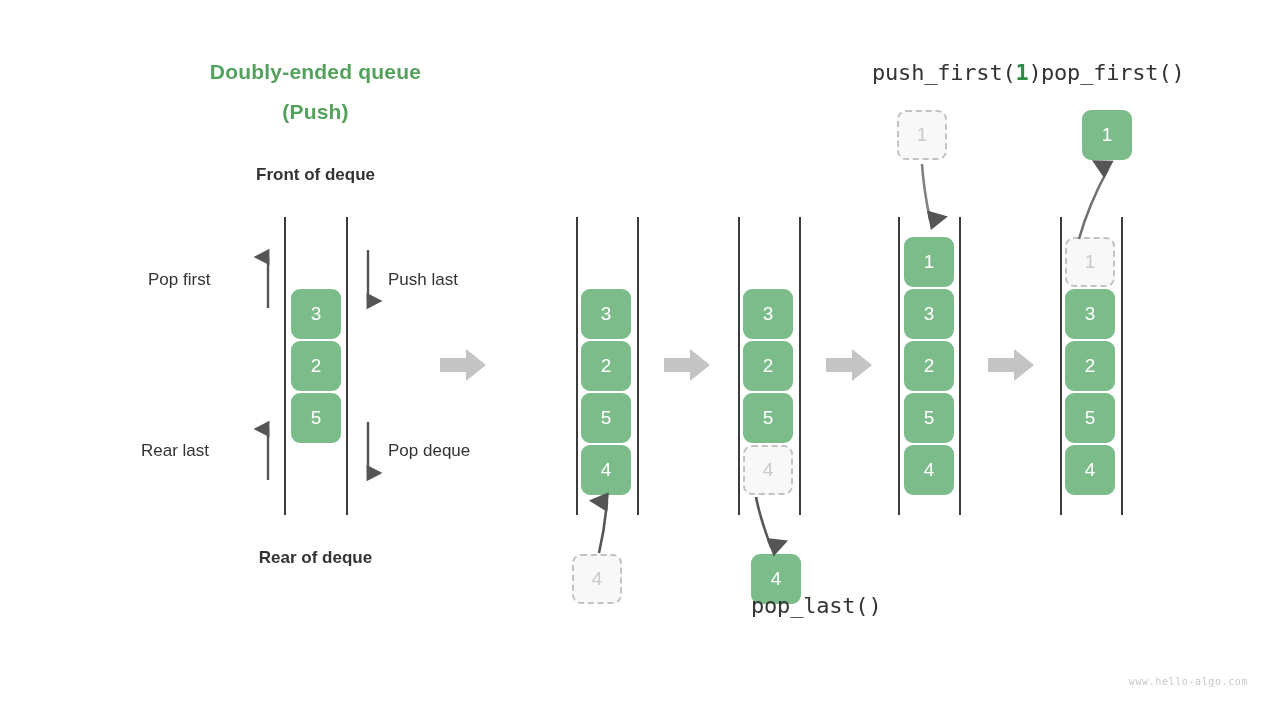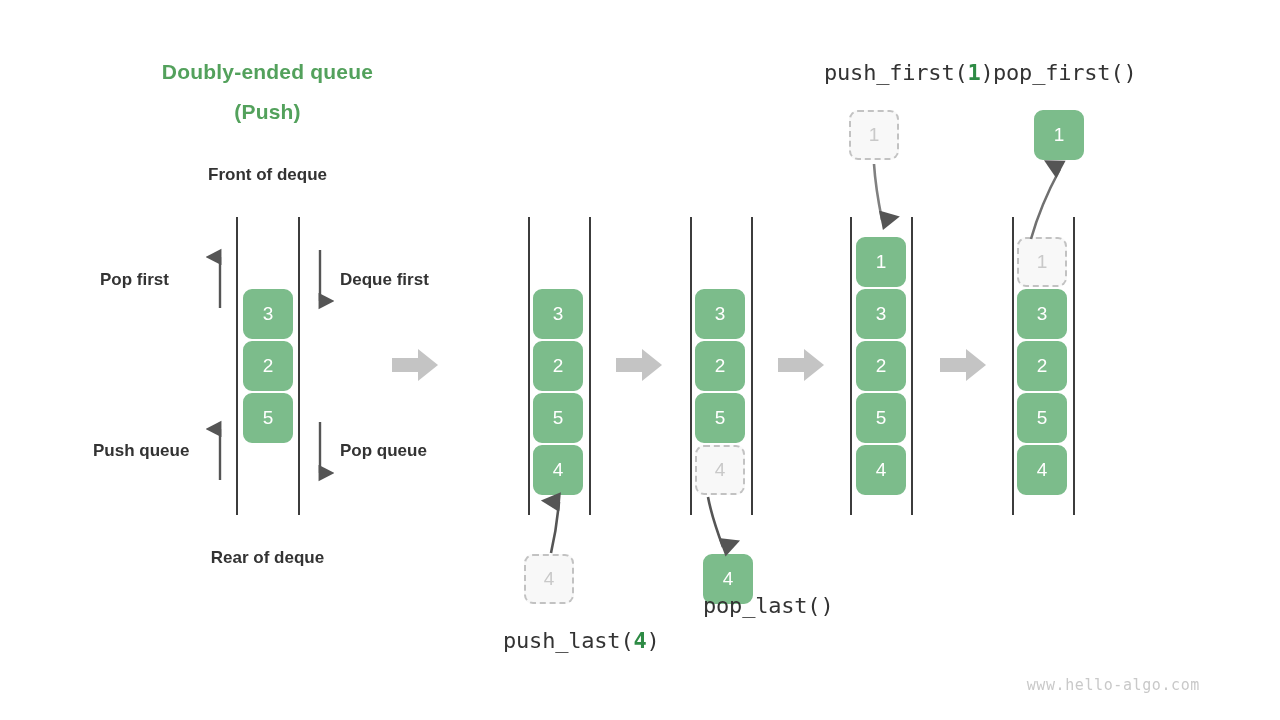--- a/index.html
+++ b/index.html
@@ -7,20 +7,21 @@
     padding: 0;
     background: #ffffff;
   }
   #canvas {
     position: relative;
     width: 1224px;
     height: 720px;
     background: #ffffff;
     overflow: hidden;
     font-family: "Liberation Sans", sans-serif;
+    margin-left: 48px;
   }
 
   
   .title {
     position: absolute;
     text-align: center;
     color: #53a15c;
     font-weight: bold;
     font-size: 21px;
     letter-spacing: 0.2px;
@@ -37,21 +38,21 @@
     font-size: 17px;
     white-space: nowrap;
     text-align: center;
   }
   .front-label { left: 0; top: 165px; width: 535px; }
   .rear-label  { left: 0; top: 548px; width: 535px; }
 
   .side-label {
     position: absolute;
     color: #333333;
-    font-weight: bold;
+    font-weight: normal;
     font-size: 17px;
     white-space: nowrap;
   }
   .lbl-pop-first  { left: 100px;  top: 270px; }
   .lbl-push-last  { left: 93px;   top: 441px; }
   .lbl-push-first { left: 340px;  top: 270px; }
   .lbl-pop-last   { left: 340px;  top: 441px; }
 
   
   .op-caption {
@@ -111,41 +112,41 @@
 
   
   .motion-arrow { position: absolute; }
 
   
   .watermark {
     position: absolute;
     right: 24px;
     top: 676px;
     font-family: "DejaVu Sans Mono", "Liberation Mono", monospace;
-    font-size: 15px;
+    font-size: 10px;
     color: #c9c9c9;
     letter-spacing: 0.6px;
     white-space: nowrap;
   }
 </style>
 </head>
 <body>
 
 <div id="canvas">
 
   <div class="title title-l1">Doubly-ended queue</div>
   <div class="title title-l2">(Push)</div>
 
   <div class="hdr-label rear-label">Rear of deque</div>
   <div class="hdr-label front-label">Front of deque</div>
 
   <div class="side-label lbl-pop-first">Pop first</div>
-  <div class="side-label lbl-push-last">Push queue</div>
-  <div class="side-label lbl-push-first">Deque first</div>
-  <div class="side-label lbl-pop-last">Pop queue</div>
+  <div class="side-label lbl-push-last">Rear last</div>
+  <div class="side-label lbl-push-first">Push last</div>
+  <div class="side-label lbl-pop-last">Pop deque</div>
 
   <div class="rail" style="left:236px; top:217px; height:298px;"></div>
   <div class="rail" style="left:298px; top:217px; height:298px;"></div>
 
   <div class="cell solid" style="left:243px; top:289px;">3</div>
   <div class="cell solid" style="left:243px; top:341px;">2</div>
   <div class="cell solid" style="left:243px; top:393px;">5</div>
 
   <svg class="thin-arrow" style="left:206px; top:248px;" width="28" height="62" viewBox="0 0 28 62">
     <defs>
@@ -188,21 +189,20 @@
   <div class="cell ghost" style="left:524px; top:554px;">4</div>
   <svg class="motion-arrow" style="left:530px; top:485px;" width="60" height="72" viewBox="0 0 60 72">
     <defs>
       <marker id="mk-curve-up" markerWidth="8" markerHeight="8" refX="3.6" refY="7" orient="auto">
         <path d="M3.6,0 L7.4,7.4 L-0.2,7.4 Z" fill="#555555"></path>
       </marker>
     </defs>
     <path d="M21,68 C24,55 27,40 29,17" fill="none" stroke="#555555" stroke-width="2.6" marker-end="url(#mk-curve-up)"></path>
   </svg>
 
-  <div class="op-caption cap-push-last"><span>push_last(</span><span class="arg">4</span><span>)</span></div>
 
   <svg class="flow-arrow" style="left:616px; top:348px;" viewBox="0 0 46 34">
     <path d="M0,10 L26,10 L26,1 L46,17 L26,33 L26,24 L0,24 Z" fill="#c4c4c4"></path>
   </svg>
 
   <div class="rail" style="left:690px; top:217px; height:298px;"></div>
   <div class="rail" style="left:751px; top:217px; height:298px;"></div>
 
   <div class="cell solid" style="left:695px; top:289px;">3</div>
   <div class="cell solid" style="left:695px; top:341px;">2</div>

